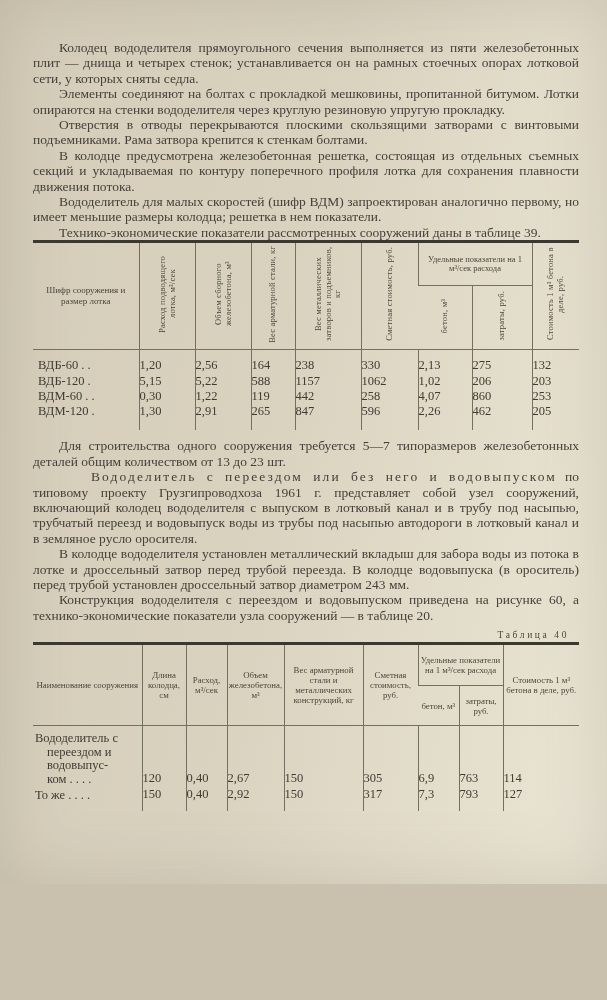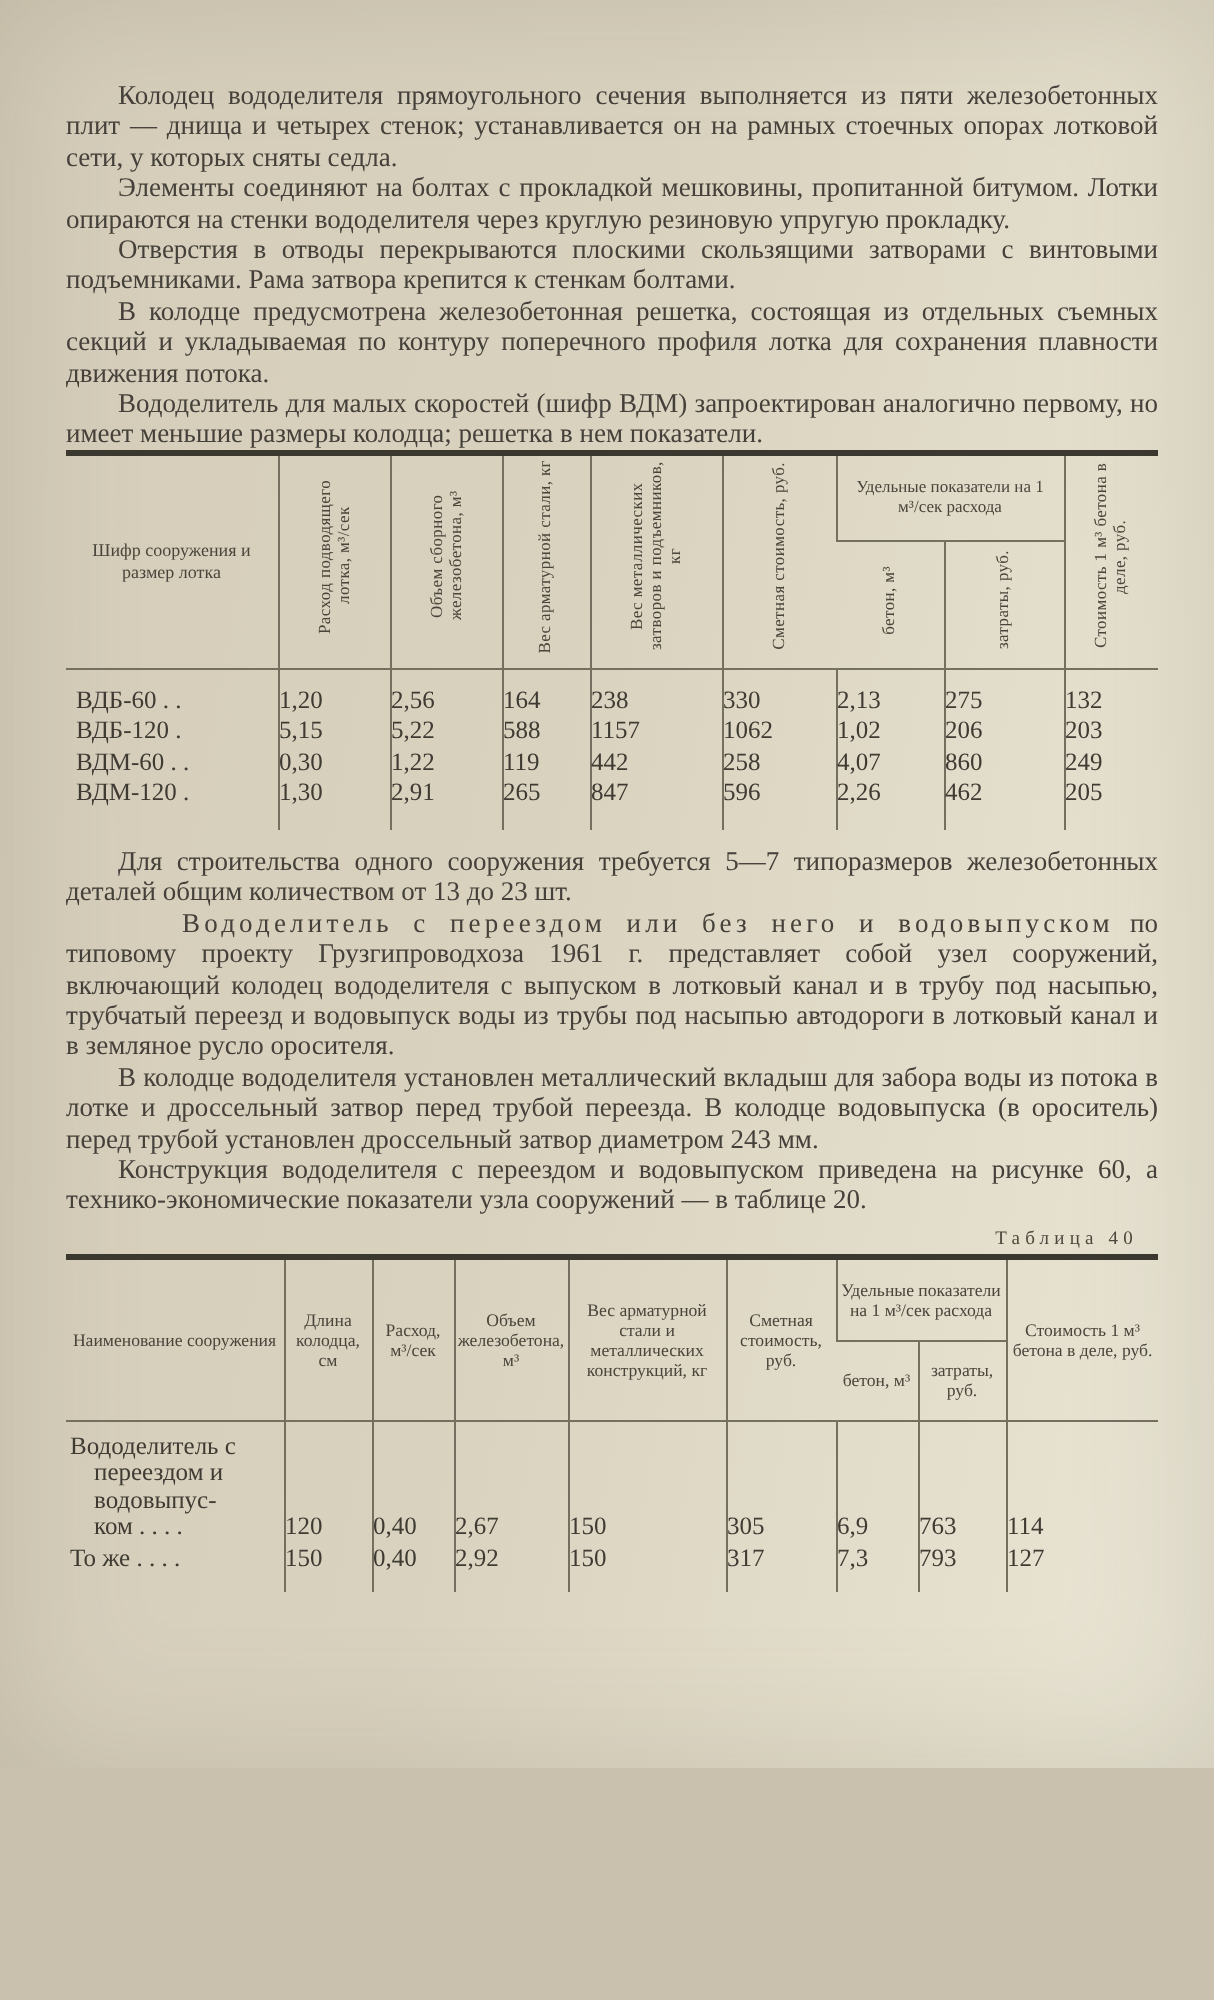--- a/index.html
+++ b/index.html
@@ -74,20 +74,21 @@
 <body>
 
 <div class="page">
   <div class="content">
 
     <p class="body">Колодец вододелителя прямоугольного сечения выполняется из пяти железобетонных плит — днища и четырех стенок; устанавливается он на рамных стоечных опорах лотковой сети, у которых сняты седла.</p>
     <p class="body">Элементы соединяют на болтах с прокладкой мешковины, пропитанной битумом. Лотки опираются на стенки вододелителя через круглую резиновую упругую прокладку.</p>
     <p class="body">Отверстия в отводы перекрываются плоскими скользящими затворами с винтовыми подъемниками. Рама затвора крепится к стенкам болтами.</p>
     <p class="body">В колодце предусмотрена железобетонная решетка, состоящая из отдельных съемных секций и укладываемая по контуру поперечного профиля лотка для сохранения плавности движения потока.</p>
     <p class="body">Вододелитель для малых скоростей (шифр ВДМ) запроектирован аналогично первому, но имеет меньшие размеры колодца; решетка в нем показатели.</p>
+    <p class="body">Технико-экономические показатели рассмотренных сооружений даны в таблице 39.</p>
 
 
     <table class="dt t39">
       <colgroup>
         <col style="width:106px">
           <col style="width:56px">
           <col style="width:56px">
         <col style="width:44px">
           <col style="width:66px">
           <col style="width:57px">
@@ -136,21 +137,21 @@
         </tr>
         <tr>
           <td class="lbl">ВДМ-60 .  .</td>
           <td>0,30</td>
           <td>1,22</td>
           <td>119</td>
           <td>442</td>
           <td>258</td>
           <td>4,07</td>
           <td>860</td>
-          <td>249</td>
+          <td>253</td>
         </tr>
         <tr>
           <td class="lbl">ВДМ-120  .</td>
           <td>1,30</td>
           <td>2,91</td>
           <td>265</td>
           <td>847</td>
           <td>596</td>
           <td>2,26</td>
           <td>462</td>

